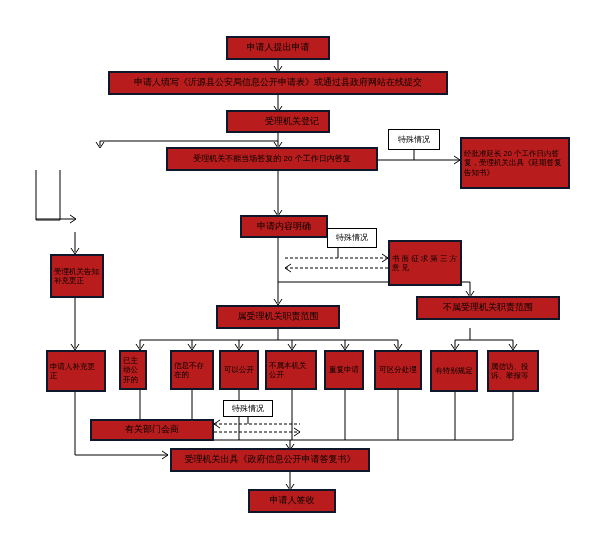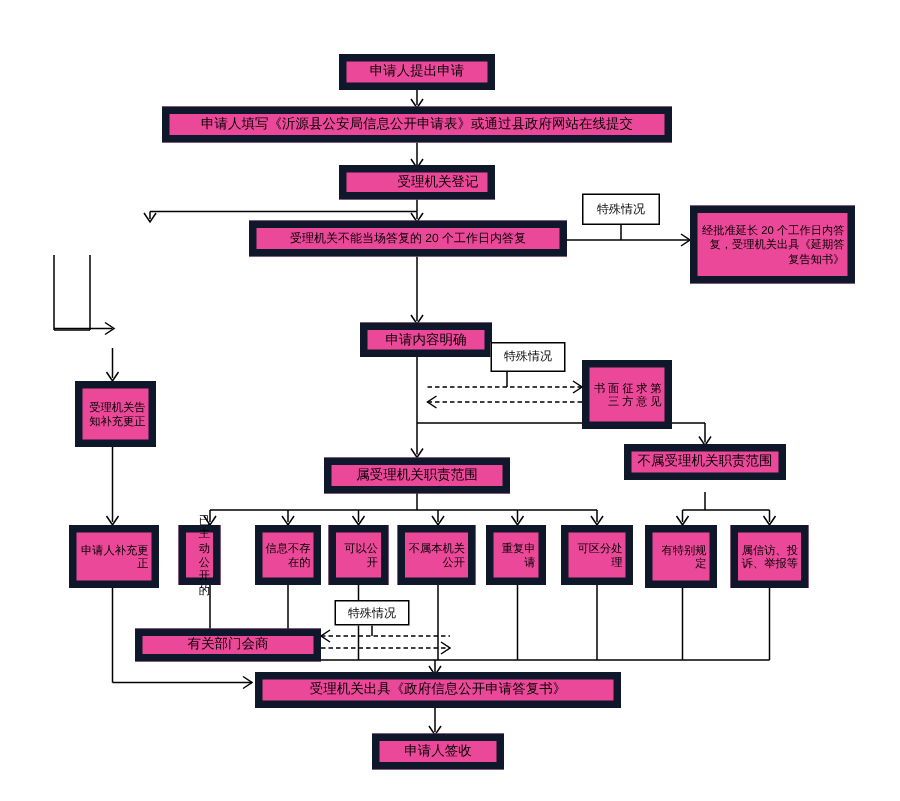--- a/index.html
+++ b/index.html
@@ -13,27 +13,27 @@
   #canvas {
     position: relative;
     width: 600px;
     height: 534px;
     background: #ffffff;
     overflow: hidden;
   }
   .node {
     position: absolute;
     box-sizing: border-box;
-    border: 5px solid #0f172a;
-    background: #ec4899;
+    border: 2px solid #0f172a;
+    background: #b91c1c;
     color: #000000;
     display: flex;
     align-items: center;
     justify-content: center;
-    text-align: right;
+    text-align: left;
     line-height: 1.25;
     font-size: 9px;
     padding: 1px 2px;
     white-space: pre-wrap;
     word-break: break-all;
   }
   .node.small { font-size: 8px; }
   .node.tiny { font-size: 7.5px; }
   .label {
     position: absolute;
@@ -175,27 +175,27 @@
 
   <div class="node tiny" style="left:460px; top:137px; width:110px; height:52px;">经批准延长 20 个工作日内答复，受理机关出具《延期答复告知书》</div>
 
   <div class="label" style="left:388px; top:129px; width:52px; height:21px;">特殊情况</div>
 
 
   <div class="node" style="left:240px; top:215px; width:88px; height:23px;">申请内容明确</div>
 
   <div class="label" style="left:327px; top:228px; width:50px; height:20px;">特殊情况</div>
 
-  <div class="node tiny" style="left:388px; top:240px; width:60px; height:46px;font-family:Liberation Serif, serif;">书 面 征 求 第 三 方 意 见</div>
+  <div class="node tiny" style="left:388px; top:240px; width:74px; height:46px;">书 面 征 求 第 三 方 意 见</div>
 
   <div class="node tiny" style="left:50px; top:254px; width:54px; height:44px;">受理机关告知补充更正</div>
 
   <div class="node" style="left:216px; top:305px; width:124px; height:24px;">属受理机关职责范围</div>
 
-  <div class="node" style="left:416px; top:296px; width:108px; height:24px;">不属受理机关职责范围</div>
+  <div class="node" style="left:416px; top:296px; width:144px; height:24px;">不属受理机关职责范围</div>
 
   <div class="node tiny" style="left:46px; top:350px; width:60px; height:42px;">申请人补充更正</div>
 
   <div class="node tiny" style="left:119px; top:350px; width:28px; height:40px;">已主动公开的</div>
 
   <div class="node tiny" style="left:170px; top:350px; width:44px; height:40px;">信息不存在的</div>
 
   <div class="node tiny" style="left:219px; top:350px; width:40px; height:40px;">可以公开</div>
 
   <div class="node tiny" style="left:265px; top:350px; width:52px; height:40px;">不属本机关公开</div>
@@ -205,17 +205,17 @@
   <div class="node tiny" style="left:374px; top:350px; width:48px; height:40px;">可区分处理</div>
 
   <div class="node tiny" style="left:430px; top:350px; width:48px; height:42px;">有特别规定</div>
 
   <div class="node tiny" style="left:487px; top:350px; width:52px; height:42px;">属信访、投诉、举报等</div>
 
   <div class="label" style="left:223px; top:400px; width:50px; height:17px;">特殊情况</div>
 
   <div class="node" style="left:90px; top:419px; width:124px; height:22px;">有关部门会商</div>
 
-  <div class="node" style="left:170px; top:448px; width:244px; height:24px;">受理机关出具《政府信息公开申请答复书》</div>
+  <div class="node" style="left:170px; top:448px; width:200px; height:24px;">受理机关出具《政府信息公开申请答复书》</div>
 
   <div class="node" style="left:248px; top:489px; width:88px; height:24px;">申请人签收</div>
 
 </div>
 
 </body></html>

